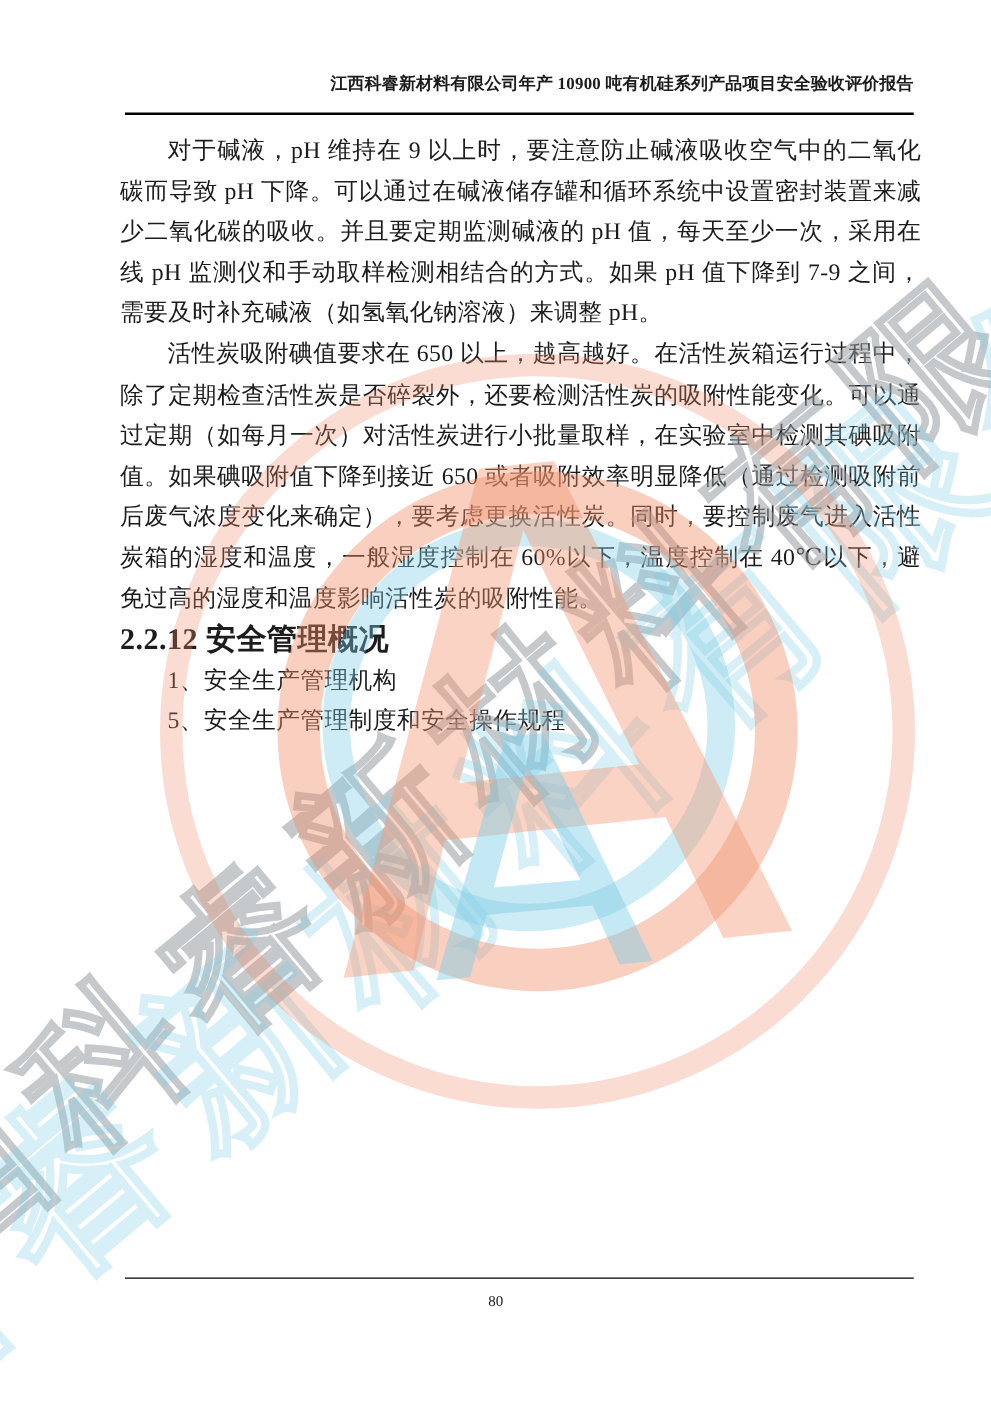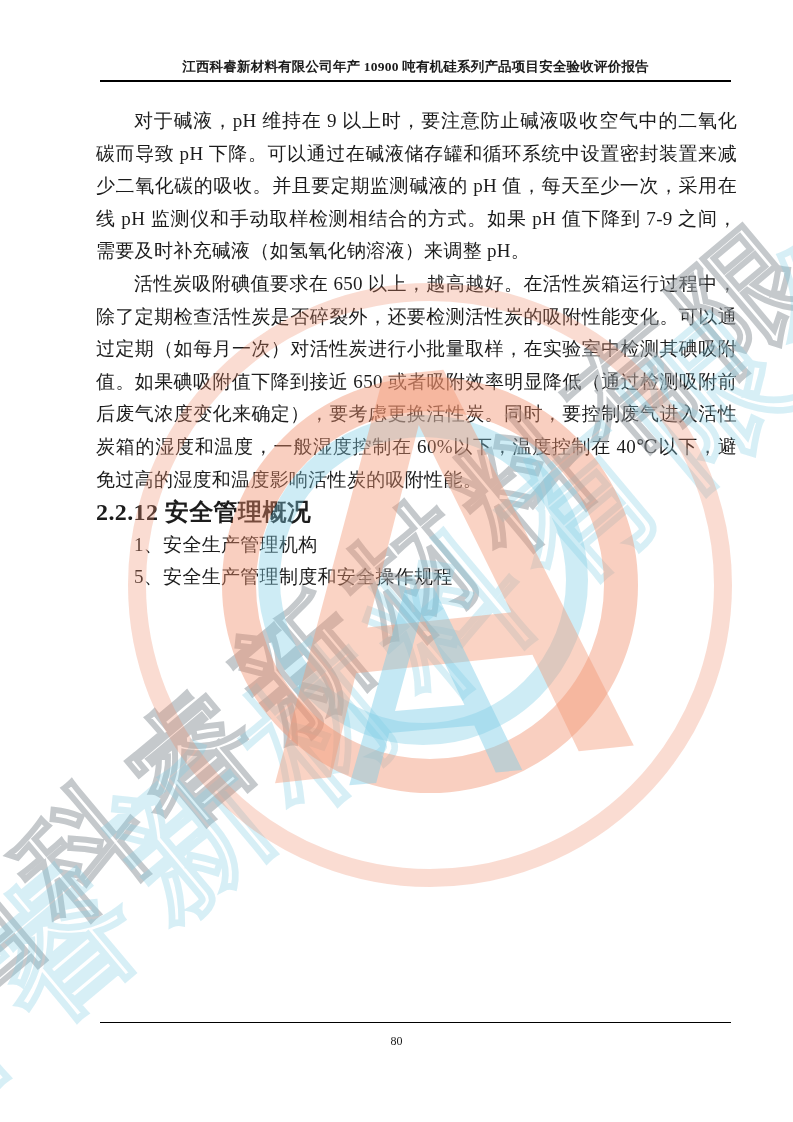--- a/index.html
+++ b/index.html
@@ -13,27 +13,27 @@
     overflow: hidden;
     font-family: "Liberation Serif", "DejaVu Serif", serif;
     color: #1c1c1c;
   }
 
   
   .header {
     position: absolute;
     top: 58px; left: 100px; right: 62px;
     display: flex;
-    justify-content: center;
+    justify-content: flex-end;
     align-items: flex-end;
     font-size: 13.5px;
     font-weight: bold;
     letter-spacing: 0.2px;
     border-bottom: 2px solid #000;
-    padding-bottom: 4px;
+    padding-bottom: 14px;
     z-index: 1;
   }
 
   
   .content {
     position: absolute;
     top: 105px; left: 96px;
     width: 641px;
     font-size: 19px;
     line-height: 32.6px;

